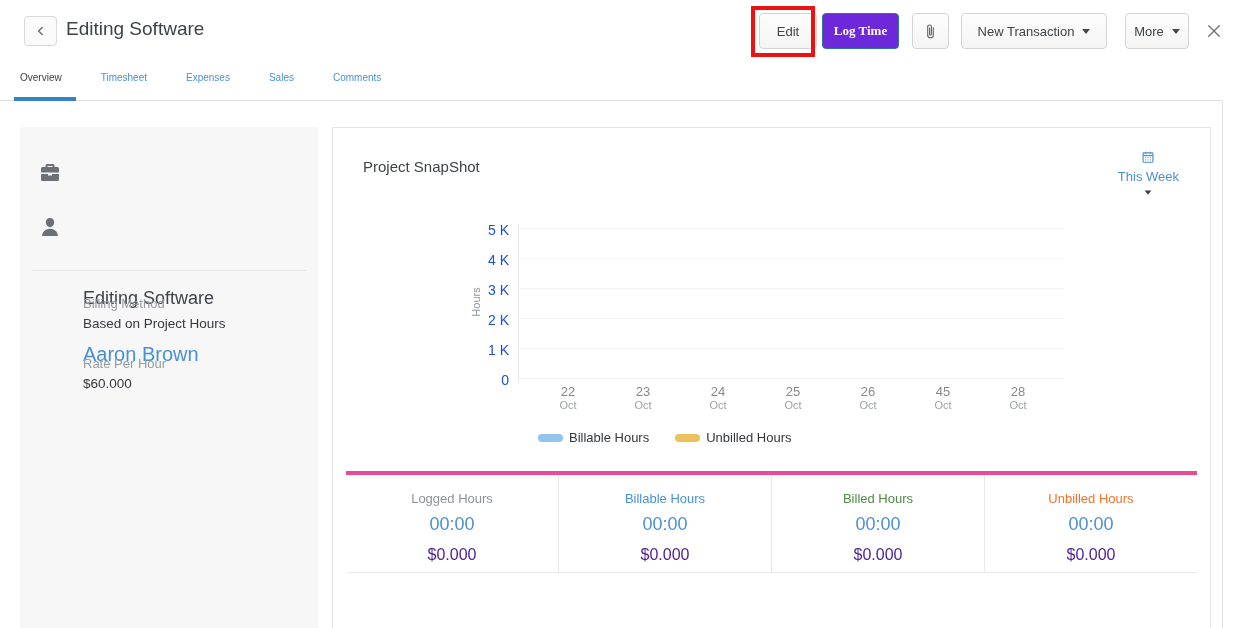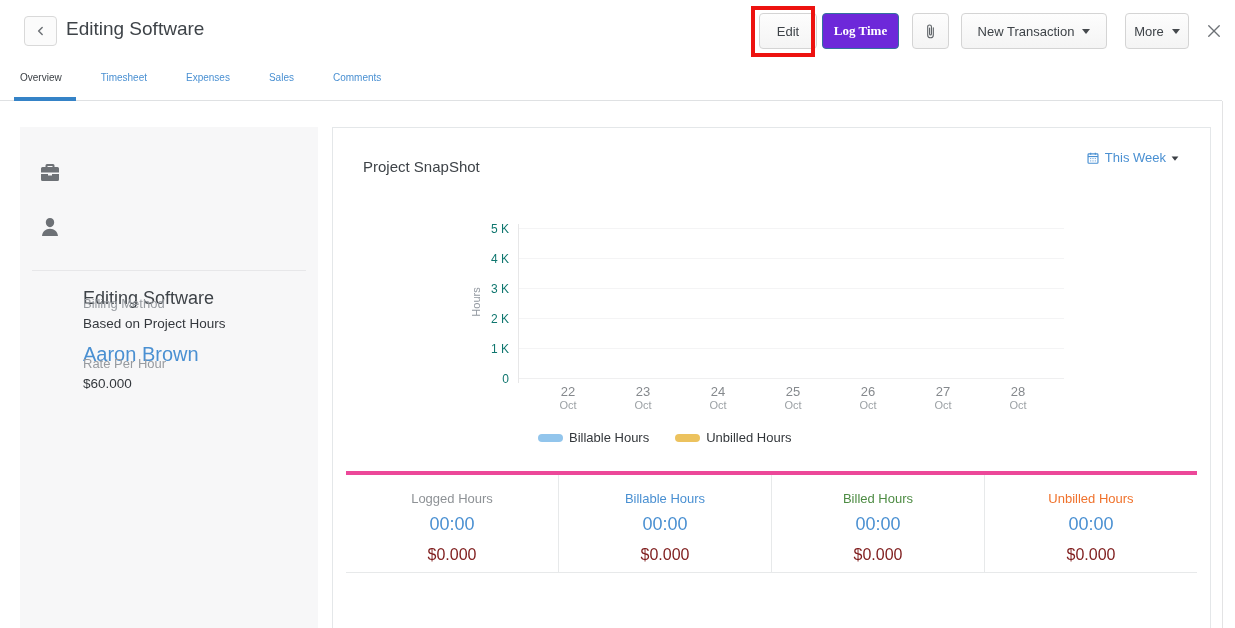--- a/index.html
+++ b/index.html
@@ -41,28 +41,28 @@
   .sp-owner { position:absolute; left:63px; top:216px; font-size:20px; color:#4a90d2; cursor:pointer; }
   .sp-divider { position:absolute; left:12px; right:12px; top:143px; border-top:1px solid #e7e7e9; }
   .sp-label { position:absolute; left:63px; font-size:13px; color:#979ba0; }
   .sp-value { position:absolute; left:63px; font-size:13.5px; color:#34383d; }
 
   
   .card { position:absolute; left:332px; top:127px; width:879px; height:520px;
     background:#fff; border:1px solid #e4e7e9; }
   .card-title { position:absolute; left:30px; top:30px; font-size:15px; color:#3e4348; }
   .period-select { position:absolute; right:31px; top:22px; display:flex; align-items:center; gap:5px;
-    color:#4a90d2; font-size:13px; cursor:pointer; }
+    color:#4a90d2; font-size:13px; cursor:pointer;flex-direction:column; }
   .period-select .caret-down { border-top-color:#3b3f45; transform:scale(.85); }
 
   
   .gridline { position:absolute; left:186px; width:545px; height:1px; background:#f4f4f5; }
   .gridline.zero { background:#efeff0; }
   .yaxis-line { position:absolute; left:185px; top:96px; width:1px; height:159px; background:#e7e7e8; }
-  .ytick { position:absolute; width:40px; right:701px; text-align:right; font-size:12px; color:#0f766e;
+  .ytick { position:absolute; width:40px; right:701px; text-align:right; font-size:14px; color:#1d4ed8;
     transform:translateY(-6px); }
   .ylabel { position:absolute; left:123px; top:168px; font-size:11px; color:#9298a0;
     transform:rotate(-90deg); width:40px; text-align:center; }
   .xtick { position:absolute; width:60px; text-align:center; }
   .xtick .day { font-size:13px; color:#85898d; line-height:14px; }
   .xtick .mon { font-size:11px; color:#9ca1a5; line-height:13px; }
 
   .legend { position:absolute; left:205px; top:302px; display:flex; gap:26px; align-items:center; }
   .legend-item { display:flex; align-items:center; gap:6px; font-size:13px; color:#33373b; }
   .swatch { width:25px; height:8px; border-radius:4px; }
@@ -71,21 +71,21 @@
 
   
   .stats-row { position:absolute; left:13px; top:343px; width:851px; height:102px;
     border-top:4px solid #ec4899; border-bottom:1px solid #e7e9ea; display:flex; }
   .stat-col { flex:1; text-align:center; border-left:1px solid #e7e9ea; padding-top:16px; }
   .stat-col:first-child { border-left:none; }
   .stat-label { font-size:13px; }
   .stat-label.gray{color:#8e9296} .stat-label.blue{color:#4a90d2}
   .stat-label.green{color:#4e8c44} .stat-label.orange{color:#f0722c}
   .stat-time { font-size:18px; color:#4a90d2; margin-top:8px; }
-  .stat-amount { font-size:16px; color:#7f1d1d; margin-top:11px; }
+  .stat-amount { font-size:16px; color:#4c1d95; margin-top:11px; }
 
   .right-border { position:absolute; left:1222px; top:101px; width:1px; height:527px; background:#e3e3e4; }
 </style>
 </head>
 <body>
 
 <div class="header">
   <div class="back-btn">
     <svg width="14" height="14" viewBox="0 0 24 24" fill="none" stroke="currentColor" stroke-width="2.6" stroke-linecap="round" stroke-linejoin="round">
         <polyline points="14,6 8,12 14,18"></polyline>
@@ -199,21 +199,21 @@
       </div>
     <div class="xtick" style="left:430px; top:257px;">
       <div class="day">25</div>
         <div class="mon">Oct</div>
       </div>
     <div class="xtick" style="left:505px; top:257px;">
       <div class="day">26</div>
         <div class="mon">Oct</div>
       </div>
     <div class="xtick" style="left:580px; top:257px;">
-      <div class="day">27</div>
+      <div class="day">45</div>
         <div class="mon">Oct</div>
       </div>
     <div class="xtick" style="left:655px; top:257px;">
       <div class="day">28</div>
         <div class="mon">Oct</div>
       </div>
 
     <div class="legend">
       <div class="legend-item">
         <span class="swatch billable"></span>

